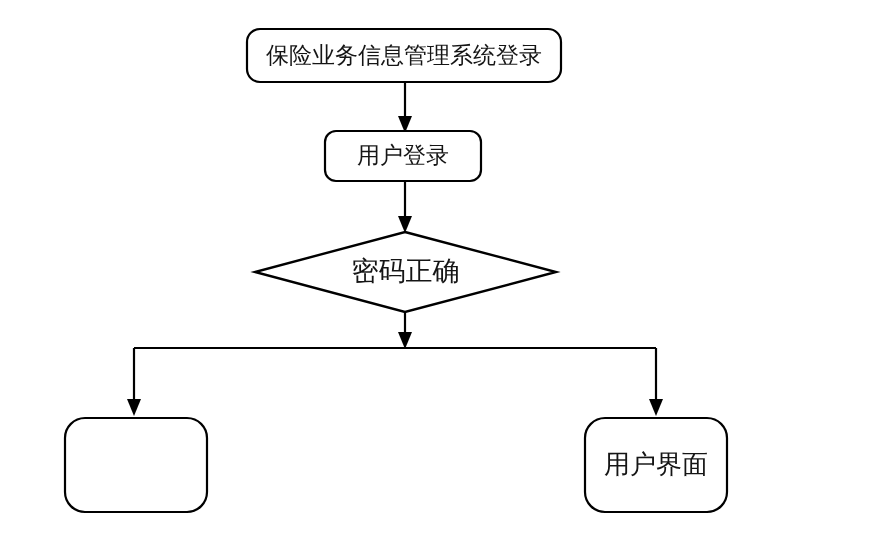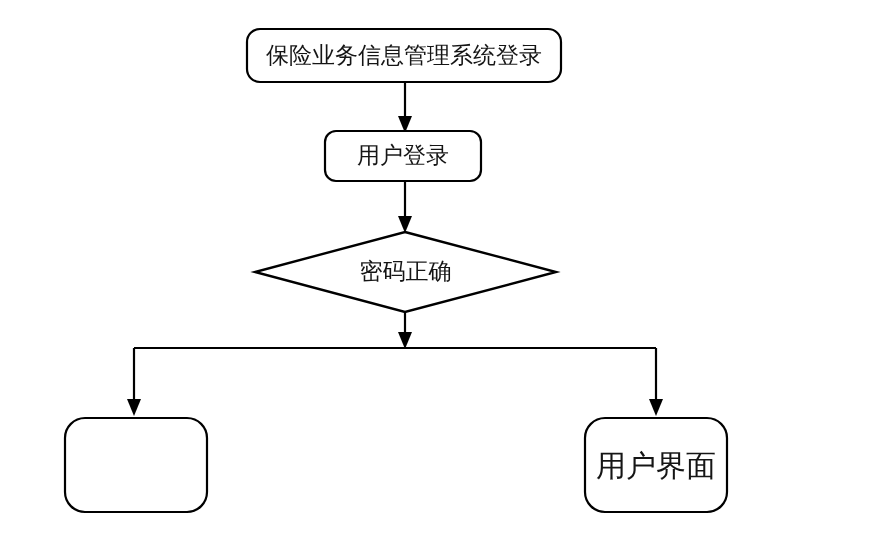--- a/index.html
+++ b/index.html
@@ -68,35 +68,35 @@
     top: 131px;
     width: 156px;
     height: 50px;
     font-size: 23px;
   }
   #label-decision {
     left: 255px;
     top: 232px;
     width: 301px;
     height: 80px;
-    font-size: 23px;
+    font-size: 27px;
   }
   #label-branch-left {
     left: 65px;
     top: 418px;
     width: 142px;
     height: 94px;
     font-size: 23px;
   }
   #label-branch-right {
     left: 585px;
     top: 418px;
     width: 142px;
     height: 94px;
-    font-size: 30px;
+    font-size: 26px;
   }
   #watermark {
     position: absolute;
     right: 12px;
     bottom: 8px;
     font-family: "DejaVu Sans", "Liberation Sans", sans-serif;
     font-size: 14px;
     color: #d2d2d2;
     letter-spacing: 0.5px;
     white-space: nowrap;

